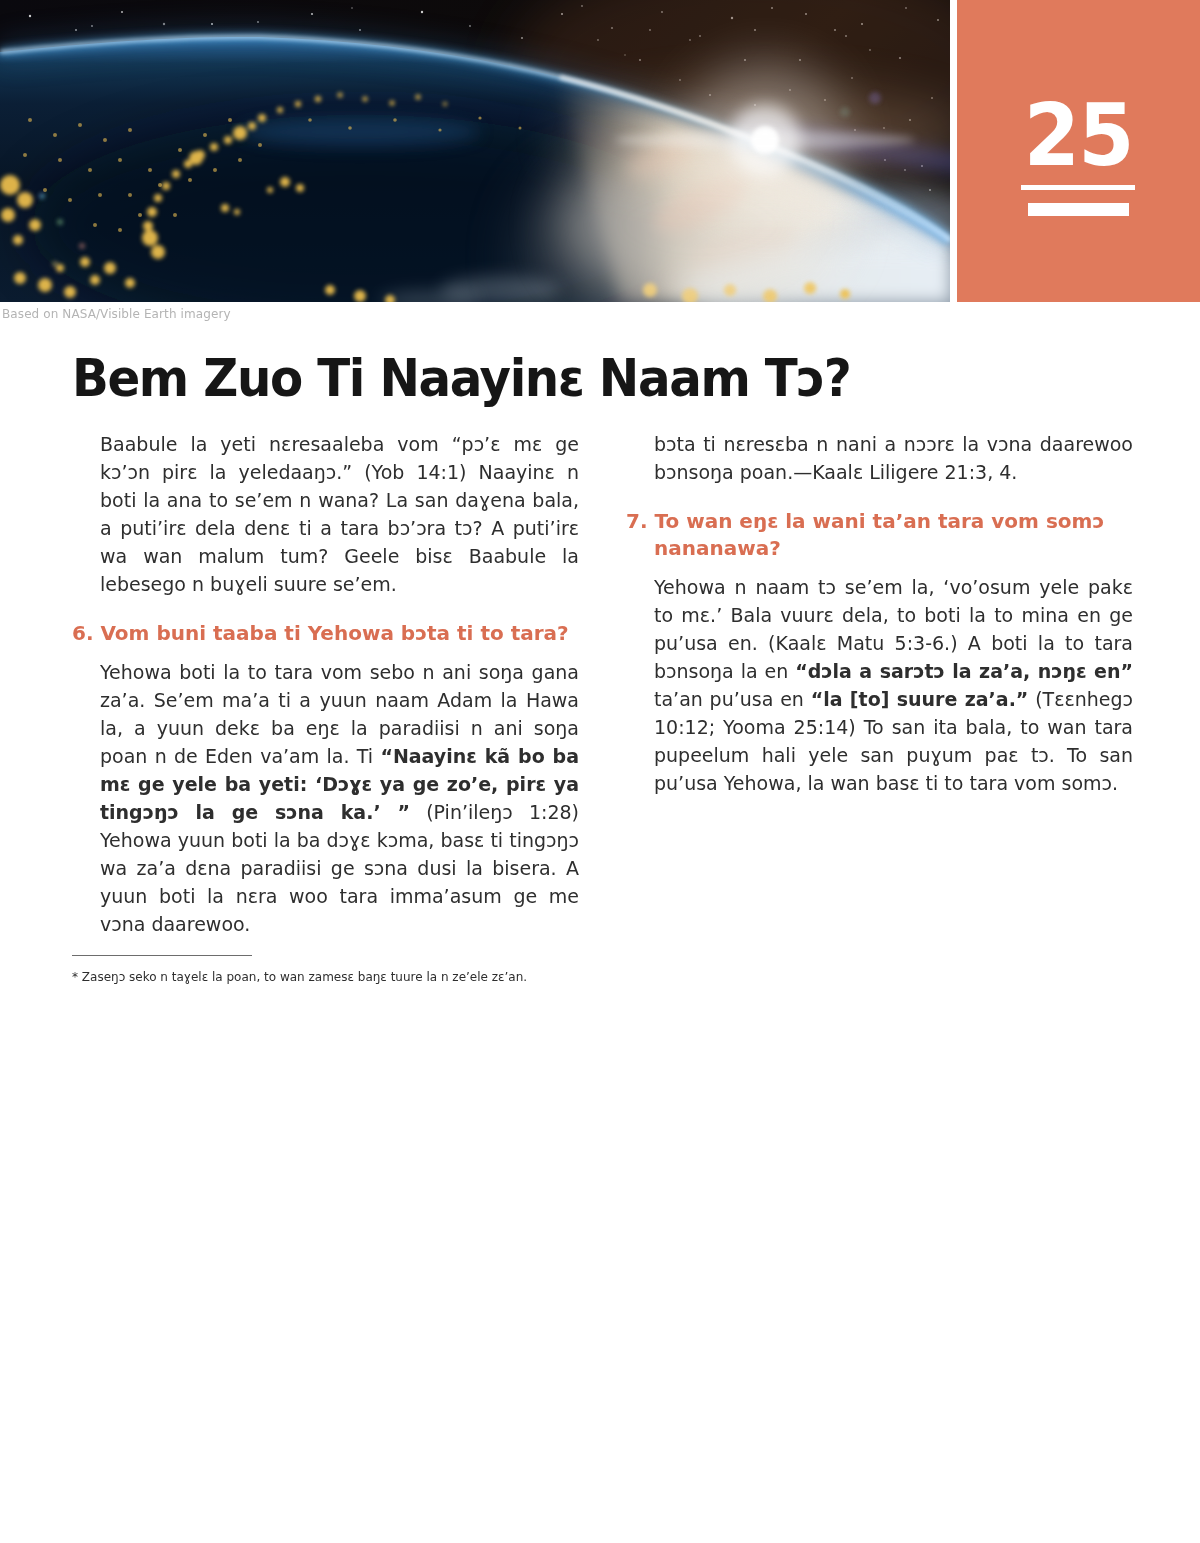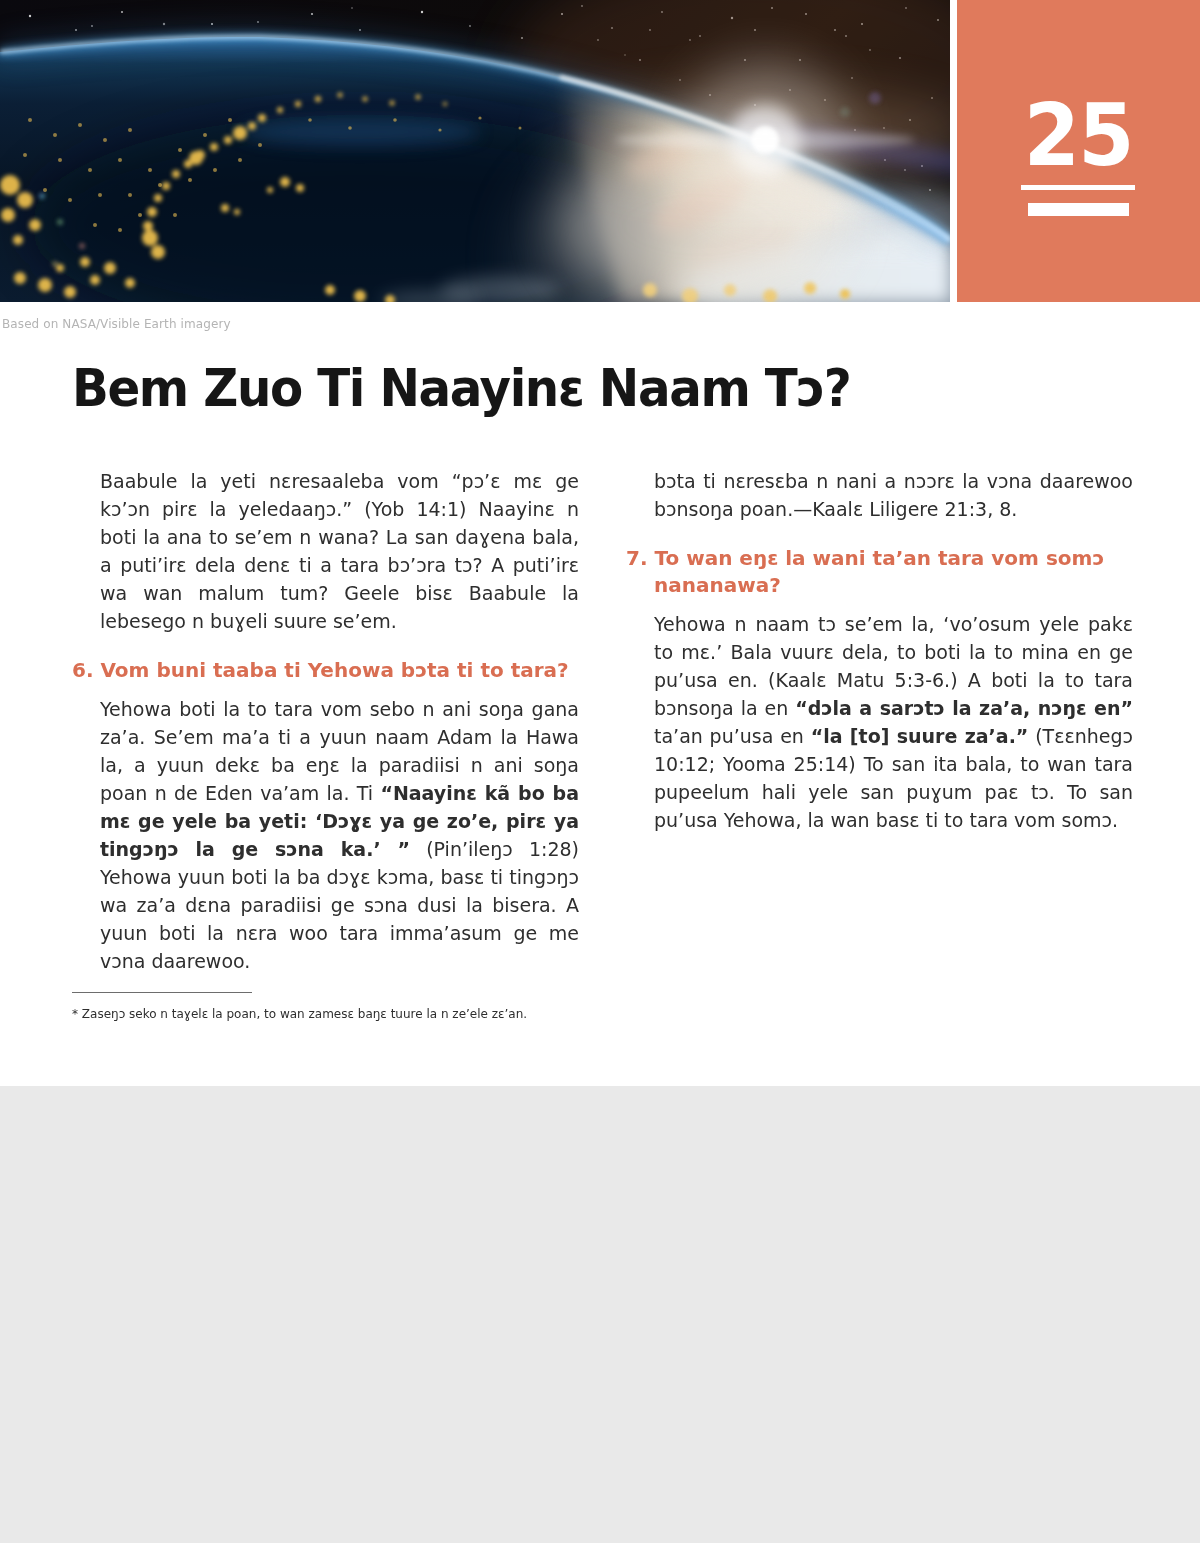--- a/index.html
+++ b/index.html
@@ -1,45 +1,45 @@
 <!DOCTYPE html>
 <html style="--accent: #e07a5c; --heading: #d96e52; --body: #2e2e2e; --caption: #b4b4b4;"><head>
 <meta charset="utf-8">
 <style>
   html,body { margin:0; padding:0; background:#e9e9e9; }
   .page {
-    position:relative; width:1200px; height:1086px; margin:0 auto;
+    position:relative; width:1200px; height:1543px; margin:0 auto;
     background:#ffffff; overflow:hidden;
     font-family:"DejaVu Sans", sans-serif;
     -webkit-font-smoothing:antialiased;
   }
   
   .header { position:relative; height:302px; }
   .earth-figure { position:absolute; left:0; top:0; width:950px; height:302px; display:block; }
   .chapter-box {
     position:absolute; left:957px; top:0; width:243px; height:302px;
     background:var(--accent, #e07a5c);
     display:flex; flex-direction:column; align-items:center; justify-content:center;
     padding-top:6px; box-sizing:border-box;
   }
   .chapter-number {
     color:#fff; font-size:85px; line-height:1; font-weight:700;
     letter-spacing:-2px; transform:scaleX(.95);
     border-bottom:5px solid #fff; padding:0 3px 7px 3px;
   }
   .chapter-rule { width:101px; height:13px; background:#fff; margin-top:13px; }
   
-  .caption { margin:15px 0 0 2px; font-size:12px; line-height:14px; color:var(--caption,#b4b4b4); letter-spacing:.1px; }
+  .caption { margin:5px 0 0 2px; font-size:12px; line-height:14px; color:var(--caption,#b4b4b4); letter-spacing:.1px; }
   .title {
     margin:29px 0 0 72px; font-size:52px; line-height:1.1; font-weight:700;
     color:#161616; letter-spacing:-1.5px; white-space:nowrap;
     transform:scaleX(.93); transform-origin:left center;
   }
   
-  .columns { display:flex; gap:47px; margin:50px 67px 0 72px; }
+  .columns { display:flex; gap:47px; margin:23px 67px 0 72px; }
   .col { flex:1; min-width:0; font-size:19px; line-height:28px; color:var(--body,#2e2e2e); }
   .para { margin:0 0 13px 28px; text-align:justify; }
   .para b { font-weight:700; }
   .question {
     margin:22px 0 11px 0; padding-left:28px; text-indent:-28px;
     color:var(--heading,#d96e52); font-weight:700; font-size:20px; line-height:27px;
   }
   
   .footnote { margin-top:17px; }
   .fn-rule { width:180px; height:1px; background:#6d6d6d; margin:0 0 10px 0; }
@@ -297,19 +297,19 @@
     <div class="col">
         <div class="para"><span>Baabule la yeti nɛresaaleba vom “pɔ’ɛ mɛ ge kɔ’ɔn pirɛ la yeledaaŋɔ.” (Yob 14:1) Naayinɛ n boti la ana to se’em n wana? La san daɣena bala, a puti’irɛ dela denɛ ti a tara bɔ’ɔra tɔ? A puti’irɛ wa wan malum tum? Geele bisɛ Baabule la lebesego n buɣeli suure se’em.</span></div>
         <div class="question">6. Vom buni taaba ti Yehowa bɔta ti to tara?</div>
         <div class="para"><span>Yehowa boti la to tara vom sebo n ani soŋa gana za’a. Se’em ma’a ti a yuun naam Adam la Hawa la, a yuun dekɛ ba eŋɛ la paradiisi n ani soŋa poan n de Eden va’am la. Ti </span><b>“Naayinɛ kã bo ba mɛ ge yele ba yeti: ‘Dɔɣɛ ya ge zo’e, pirɛ ya tingɔŋɔ la ge sɔna ka.’ ”</b><span> (Pin’ileŋɔ 1:28) Yehowa yuun boti la ba dɔɣɛ kɔma, basɛ ti tingɔŋɔ wa za’a dɛna paradiisi ge sɔna dusi la bisera. A yuun boti la nɛra woo tara imma’asum ge me vɔna daarewoo.</span></div>
         <div class="footnote">
           <div class="fn-rule"></div>
           <div class="fn-text">* Zaseŋɔ seko n taɣelɛ la poan, to wan zamesɛ baŋɛ tuure la n ze’ele zɛ’an.</div>
         </div>
       </div>
     <div class="col">
-        <div class="para"><span>bɔta ti nɛresɛba n nani a nɔɔrɛ la vɔna daarewoo bɔnsoŋa poan.—Kaalɛ Liligere 21:3, 8.</span></div>
+        <div class="para"><span>bɔta ti nɛresɛba n nani a nɔɔrɛ la vɔna daarewoo bɔnsoŋa poan.—Kaalɛ Liligere 21:3, 4.</span></div>
         <div class="question">7. To wan eŋɛ la wani ta’an tara vom somɔ nananawa?</div>
         <div class="para"><span>Yehowa n naam tɔ se’em la, ‘vo’osum yele pakɛ to mɛ.’ Bala vuurɛ dela, to boti la to mina en ge pu’usa en. (Kaalɛ Matu 5:3-6.) A boti la to tara bɔnsoŋa la en </span><b>“dɔla a sarɔtɔ la za’a, nɔŋɛ en”</b><span> ta’an pu’usa en </span><b>“la [to] suure za’a.”</b><span> (Tɛɛnhegɔ 10:12; Yooma 25:14) To san ita bala, to wan tara pupeelum hali yele san puɣum paɛ tɔ. To san pu’usa Yehowa, la wan basɛ ti to tara vom somɔ.</span></div>
       </div>
   </div>
 
 </div>
 
 </body></html>

